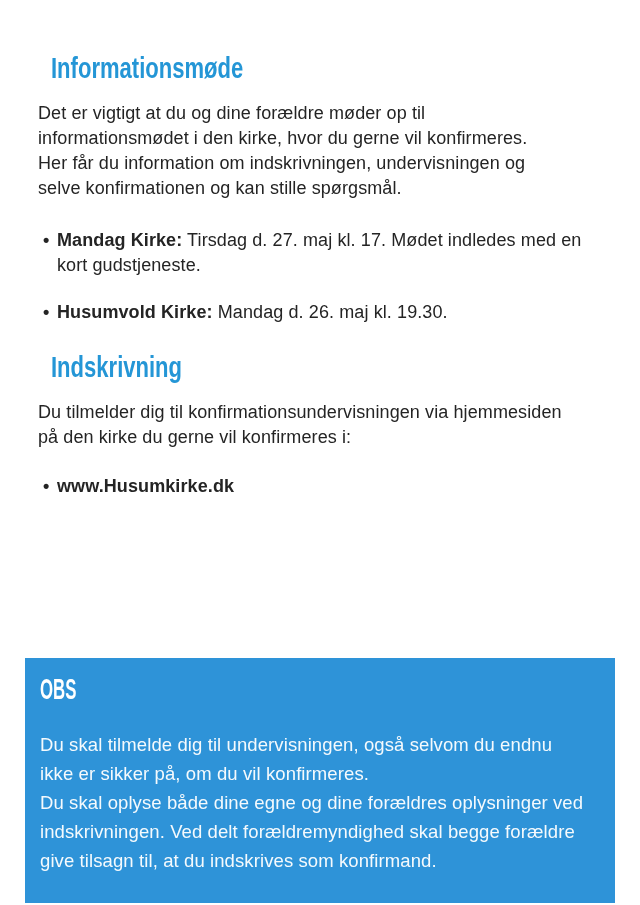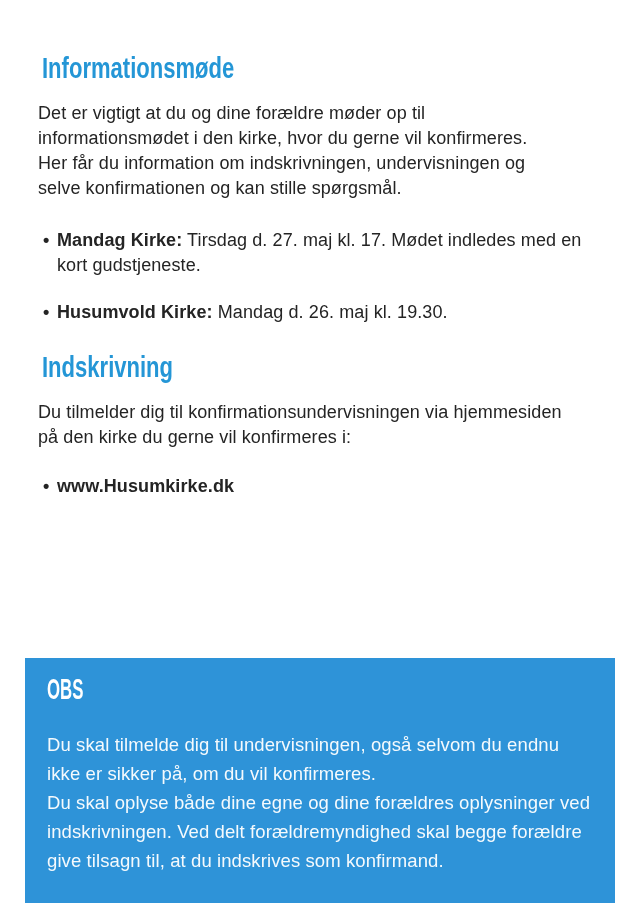--- a/index.html
+++ b/index.html
@@ -27,21 +27,21 @@
     font-weight: 700;
     color: #2496d6;
     white-space: nowrap;
   }
   .main-title .squeeze {
     display: inline-block;
     transform: scaleX(0.59);
     transform-origin: 0 50%;
   }
   .section-heading {
-    margin: 18px 0 0 4px;
+    margin: 18px 0 0 13px;
     font-size: 29px;
     line-height: 32px;
     font-weight: 700;
     color: #2496d6;
     white-space: nowrap;
   }
   .section-heading .squeeze {
     display: inline-block;
     transform: scaleX(0.76);
     transform-origin: 0 50%;
@@ -95,21 +95,21 @@
 
   
   .obs-box {
     position: absolute;
     left: 25px;
     top: 658px;
     width: 590px;
     height: 245px;
     box-sizing: border-box;
     background: #2e93d8;
-    padding: 14px 16px 0 22px;
+    padding: 14px 16px 0 15px;
   }
   .obs-heading {
     margin: 0;
     font-size: 30px;
     line-height: 34px;
     font-weight: 700;
     color: #ffffff;
     white-space: nowrap;
   }
   .obs-heading .squeeze {

